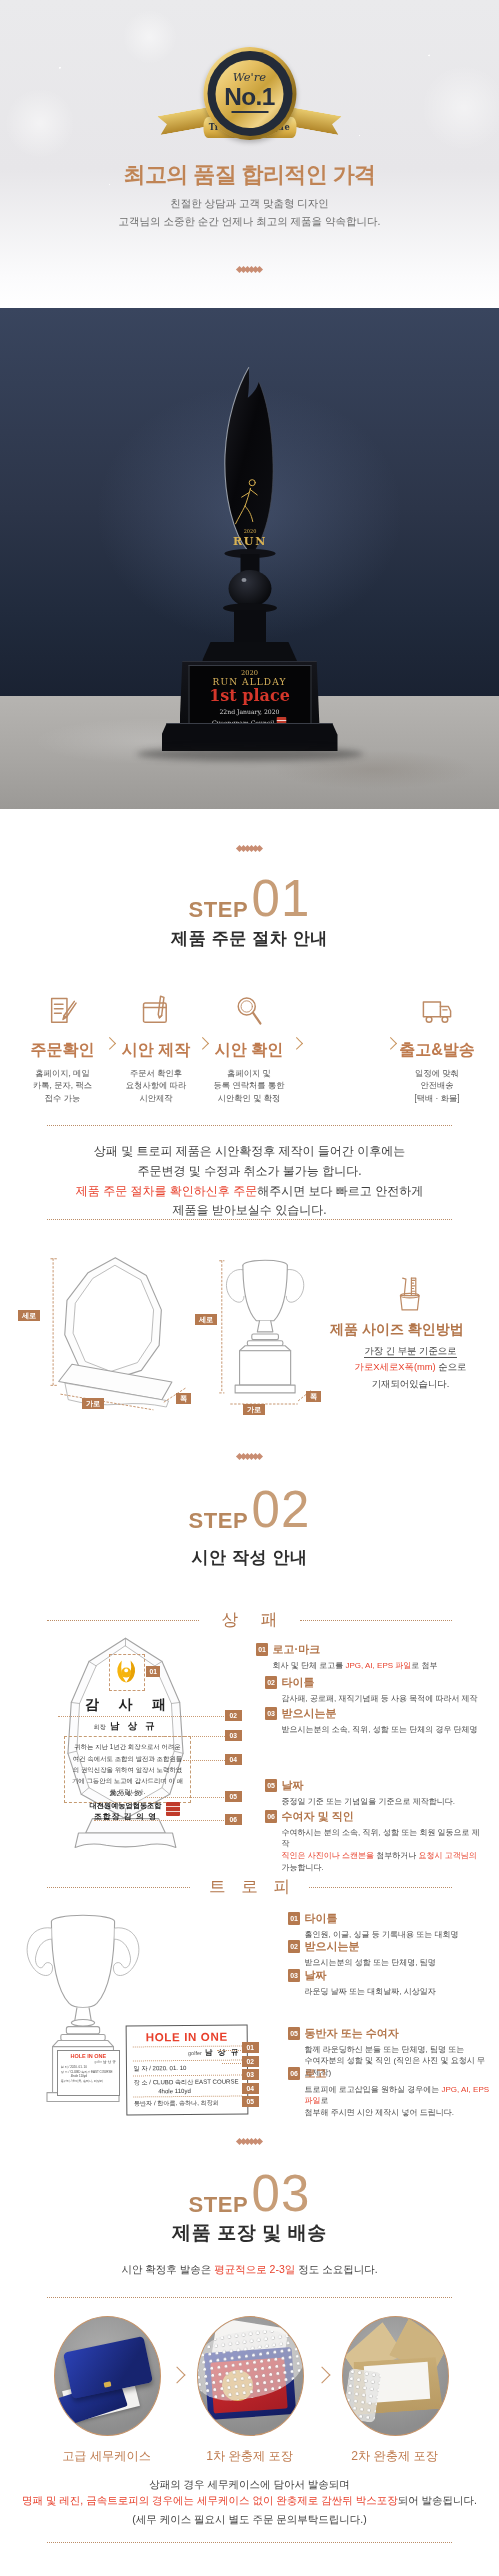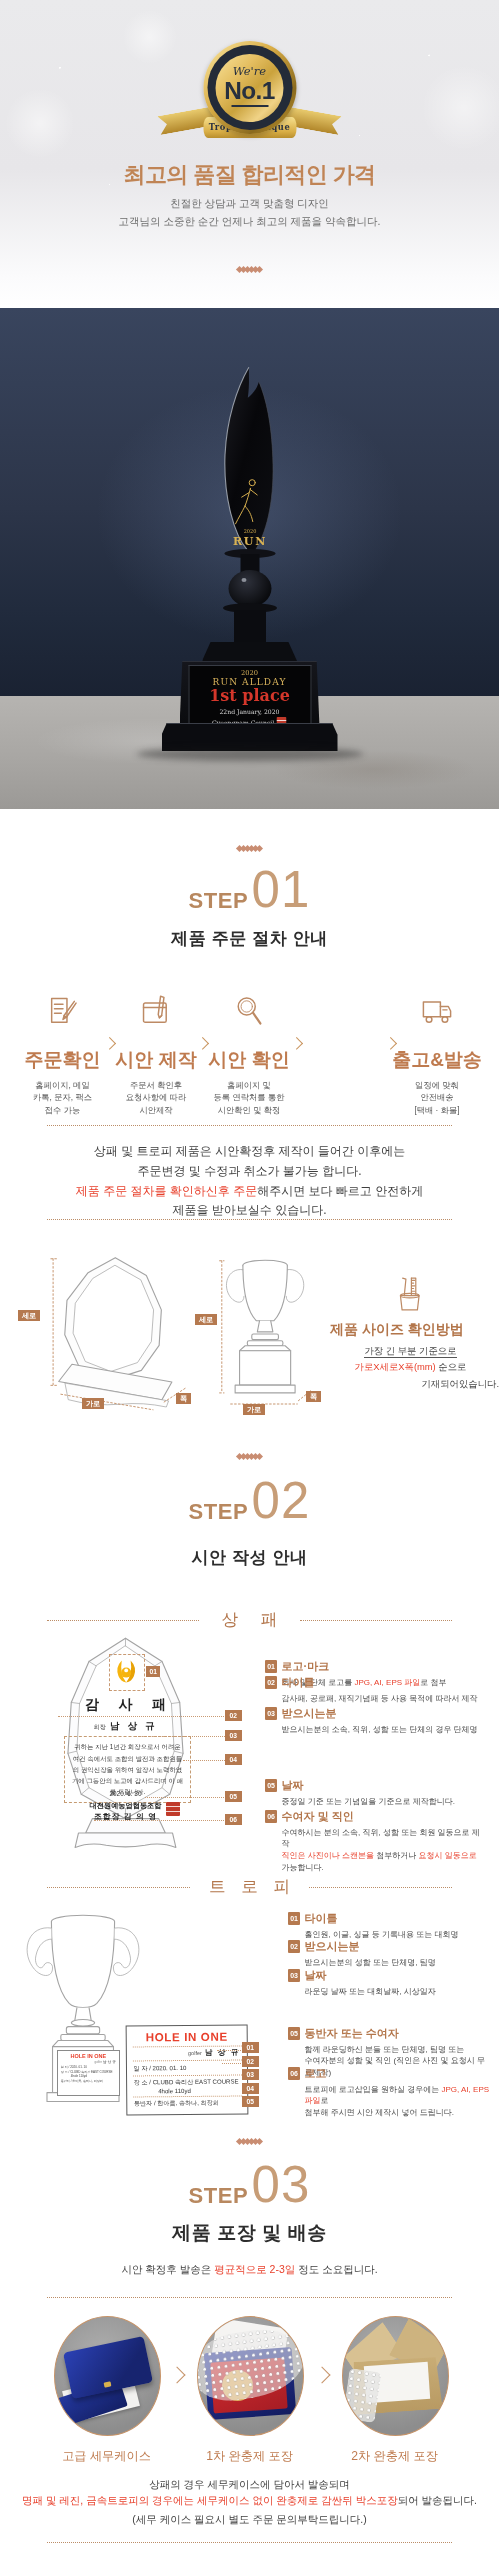--- a/index.html
+++ b/index.html
@@ -9,51 +9,51 @@
   .abs{position:absolute;}
   .ctr{left:0;right:0;text-align:center;}
   .pre{white-space:pre-line;}
   .rd{color:#e8402c;}
   
   .dots{display:flex;justify-content:center;}
   .dots i{width:5px;height:5px;background:#c98d72;transform:rotate(45deg);margin:0 -0.6px;}
   
   .dotline{border-top:1.7px dotted #bc8d67;height:0;}
   
-  .stephead{display:flex;align-items:flex-end;justify-content:center;gap:3.3px;line-height:1;}
+  .stephead{display:flex;align-items:flex-end;justify-content:center;gap:3.3px;line-height:1;margin-top:9px;}
   .stephead .w{font-size:22px;font-weight:700;color:#b8885f;letter-spacing:0.6px;padding-bottom:3.3px;}
   .stephead .n{font-size:51px;font-weight:500;color:#c79d77;letter-spacing:1.1px;}
   .sec-title{font-size:17px;font-weight:700;color:#2d2d2d;letter-spacing:0.6px;}
   
   .band-hdr{display:flex;align-items:center;gap:13.3px;padding:0 47px;}
   .band-hdr .ln{flex:1;border-top:1.7px dotted #bc8d67;height:0;}
   .band-hdr .tx{font-size:16.6px;font-weight:400;color:#b3764b;letter-spacing:9px;text-indent:9px;white-space:nowrap;}
   
   .nb{display:inline-flex;width:12.2px;height:12.2px;background:#b5794f;color:#fff;font-size:7px;font-weight:700;align-items:center;justify-content:center;border-radius:1.1px;flex:none;}
   .item{position:absolute;width:217px;}
   .item .tt{display:flex;align-items:center;gap:4.4px;font-size:11px;font-weight:700;color:#b3764b;}
   .item .ds{font-size:8px;color:#4a4a4a;line-height:1.45;margin:2.8px 0 0 16.6px;}
   
   .lbl{position:absolute;background:#b5794f;color:#fff;font-size:7.2px;font-weight:700;padding:1.7px 3.9px;line-height:1.1;}
   
   .pcol{position:absolute;width:94px;text-align:center;}
-  .pcol .plabel{font-size:19px;font-weight:700;color:#bf7b4f;margin-top:17px;}
+  .pcol .plabel{font-size:16px;font-weight:700;color:#bf7b4f;margin-top:10px;}
   .pcol .pdesc{font-size:8.3px;color:#555;line-height:1.55;margin-top:5.5px;}
   .chv{position:absolute;width:8.3px;height:8.3px;border-top:1.7px solid #c9955f;border-right:1.7px solid #c9955f;transform:rotate(45deg);}
   
   .hero{height:308px;background:
     radial-gradient(circle 1.7px at 12% 22%, rgba(255,255,255,.95) 40%, transparent 70%),
     radial-gradient(circle 1.1px at 22% 60%, rgba(255,255,255,.9) 40%, transparent 70%),
     radial-gradient(circle 1.7px at 86% 18%, rgba(255,255,255,.9) 40%, transparent 70%),
     radial-gradient(circle 1.1px at 72% 44%, rgba(255,255,255,.9) 40%, transparent 70%),
     radial-gradient(circle 50px at 8% 40%, rgba(255,255,255,.5), transparent 70%),
     radial-gradient(circle 61px at 93% 35%, rgba(255,255,255,.45), transparent 70%),
     radial-gradient(circle 39px at 30% 12%, rgba(255,255,255,.5), transparent 70%),
     linear-gradient(180deg,#eaeaec 0%,#e7e6e9 55%,#fbfbfc 90%,#fff 100%);}
-  .medal{position:absolute;left:50%;transform:translateX(-50%);top:41px;width:93px;height:93px;border-radius:50%;
+  .medal{position:absolute;left:50%;transform:translateX(-50%);top:47px;width:93px;height:93px;border-radius:50%;
     background:linear-gradient(135deg,#fbe9a6,#d9ad46 40%,#8a6a1e 75%,#c79b33);z-index:3;
     display:flex;align-items:center;justify-content:center;box-shadow:0 2.2px 5.5px rgba(0,0,0,.25);}
   .medal .navy{width:85px;height:85px;border-radius:50%;background:#232b38;display:flex;align-items:center;justify-content:center;}
   .medal .face{width:68px;height:68px;border-radius:50%;text-align:center;
     background:linear-gradient(135deg,#f8e39a 0%,#e5bf62 32%,#caa23c 55%,#f0d387 78%,#b98f2e 100%);}
   .medal .were{font-family:"DejaVu Serif",serif;font-style:italic;font-size:11.6px;color:#27303f;margin-top:10px;}
   .medal .no1{font-size:24.4px;font-weight:700;color:#27303f;letter-spacing:-0.6px;line-height:1.05;}
   .medal .ul{width:37px;height:1.7px;background:#27303f;margin:2.2px auto 0;}
   .ribbon{position:absolute;left:50%;transform:translateX(-50%);top:109px;width:189px;height:33px;z-index:2;}
   .ribbon .wing{position:absolute;top:2.2px;width:58px;height:19px;background:linear-gradient(180deg,#e9cb6e,#b1862a);}
@@ -324,21 +324,21 @@
     <svg class="abs" style="left:397px;top:40px;" width="25.5" height="34" viewBox="0 0 46 62" fill="none" stroke="#bd8a64" stroke-width="2.2" stroke-linecap="round" stroke-linejoin="round">
       <path d="M10,2 L16,4 L13,34"></path>
         <path d="M26,2 V32 M26,6 H32 M26,11 H30 M26,16 H32 M26,21 H30 M26,26 H32"></path>
         <path d="M26,2 H34 V32"></path>
       <path d="M6,34 H40 L37,60 H9 Z"></path>
         <ellipse cx="23" cy="34" rx="17" ry="4"></ellipse>
     </svg>
     <div class="abs sg-title" style="left:330px;top:84px;width:177px;text-align:left;">제품 사이즈 확인방법</div>
     <div class="abs sg-line" style="left:322px;top:108px;width:177px;text-align:center;"><span class="und">가장 긴 부분 기준으로</span></div>
     <div class="abs sg-line" style="left:322px;top:124px;width:177px;text-align:center;"><span class="rd">가로X세로X폭(mm)</span><span> 순으로</span></div>
-    <div class="abs sg-line" style="left:322px;top:141px;width:177px;text-align:right;">기재되어있습니다.</div>
+    <div class="abs sg-line" style="left:322px;top:141px;width:177px;text-align:center;">기재되어있습니다.</div>
   </div>
 
   <div class="sec" style="height:150px;">
     <div class="abs dots" style="top:17px;left:0;right:0;">
         <i></i>
         <i></i>
         <i></i>
         <i></i>
         <i></i>
         <i></i>
@@ -401,21 +401,21 @@
     <div class="cobox" style="left:225px;top:123px;">02</div>
     <div class="leader" style="left:136px;top:149px;width:89px;"></div>
     <div class="cobox" style="left:225px;top:143px;">03</div>
     <div class="leader" style="left:183px;top:173px;width:42px;"></div>
     <div class="cobox" style="left:225px;top:167px;">04</div>
     <div class="leader" style="left:145px;top:210px;width:79px;"></div>
     <div class="cobox" style="left:225px;top:204px;">05</div>
     <div class="leader" style="left:94px;top:233px;width:130px;"></div>
     <div class="cobox" style="left:225px;top:227px;">06</div>
 
-    <div class="item" style="left:265px;top:55px;margin-top:17px;">
+    <div class="item" style="left:256px;top:55px;">
       <div class="tt">
           <span class="nb">01</span>
           <span>로고·마크</span>
         </div>
       <div class="ds"><span>회사 및 단체 로고를 </span><span class="rd">JPG, AI, EPS 파일</span><span>로 첨부</span></div>
     </div>
     <div class="item" style="left:265px;top:88px;">
       <div class="tt">
           <span class="nb">02</span>
           <span>타이틀</span>
@@ -436,21 +436,21 @@
         </div>
       <div class="ds">증정일 기준 또는 기념일을 기준으로 제작합니다.</div>
     </div>
     <div class="item" style="left:265px;top:222px;">
       <div class="tt">
           <span class="nb">06</span>
           <span>수여자 및 직인</span>
         </div>
       <div class="ds">
         <span>수여하시는 분의 소속, 직위, 성함 또는 회원 일동으로 제작</span><br>
-        <span class="rd">직인은 사진이나 스캔본을</span><span> 첨부하거나 </span><span class="rd">요청시 일동으로</span><span> 가능합니다.</span>
+        <span class="rd">직인은 사진이나 스캔본을</span><span> 첨부하거나 </span><span class="rd">요청시 고객님의</span><span> 가능합니다.</span>
       </div>
     </div>
   </div>
 
   <div class="sec" style="height:272px;">
     <div class="abs band-hdr" style="top:23px;left:0;right:0;">
       <div class="ln"></div>
         <div class="tx" style="letter-spacing:5.5px;text-indent:5.5px;">트 로 피</div>
         <div class="ln"></div>
     </div>

